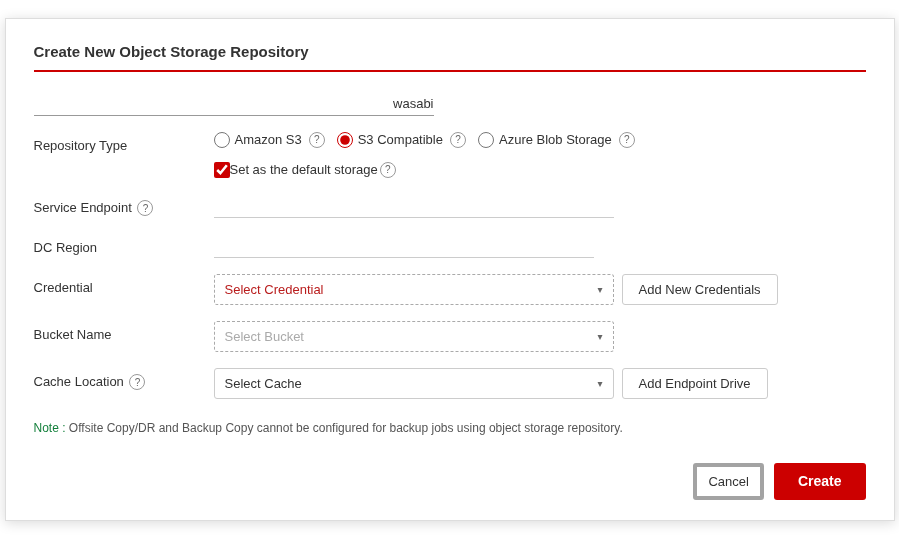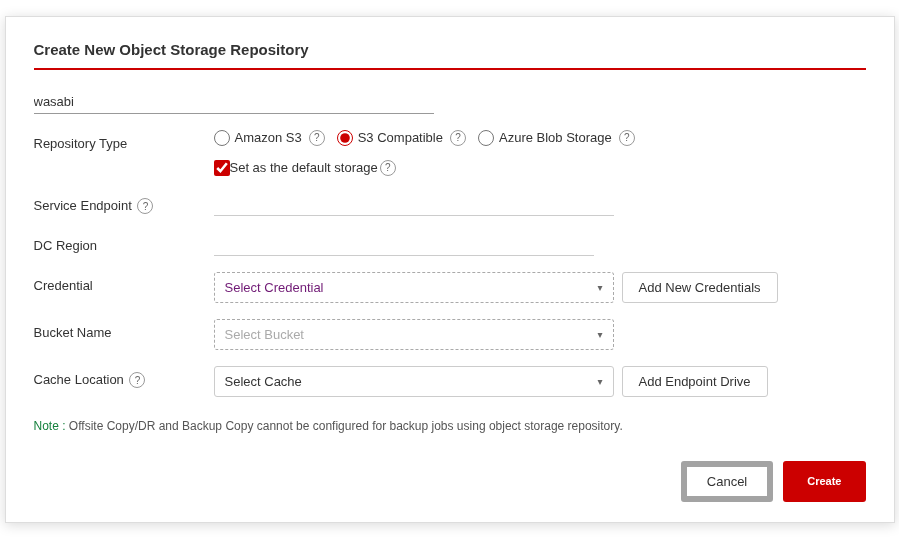--- a/index.html
+++ b/index.html
@@ -51,20 +51,21 @@
     }
     .text-input {
       width: 400px;
       border: none;
       border-bottom: 1px solid #999;
       outline: none;
       font-size: 13px;
       padding: 4px 0;
       color: #333;
       background: transparent;
+      text-align: right;
     }
     .radio-group {
       display: flex;
       align-items: center;
       gap: 12px;
       flex-wrap: wrap;
     }
     .radio-label {
       display: flex;
       align-items: center;
@@ -160,33 +161,33 @@
       color: #15803d;
     }
     .footer-btns {
       display: flex;
       justify-content: flex-end;
       gap: 10px;
       padding-top: 8px;
     }
     .btn-cancel {
       background: #fff;
-      border: 6px solid #a3a3a3;
-      border-radius: 3px;
-      padding: 7px 20px;
+      border: 4px solid #a3a3a3;
+      border-radius: 3px;
+      padding: 7px 11px;
       font-size: 13px;
       color: #333;
       cursor: pointer;
     }
     .btn-create {
       background: #cc0000;
       border: none;
       border-radius: 3px;
       padding: 7px 24px;
-      font-size: 11px;
+      font-size: 14px;
       color: #fff;
       cursor: pointer;
       font-weight: bold;
     }
     .dc-region-input {
       width: 380px;
       border: none;
       border-bottom: 1px solid #ccc;
       outline: none;
       font-size: 13px;
@@ -270,21 +271,21 @@
     <div class="form-label">DC Region</div>
     <div class="form-content">
       <input class="dc-region-input" type="text" value="" style="">
     </div>
   </div>
 
   <div class="form-row">
     <div class="form-label">Credential</div>
     <div class="form-content">
       <div class="select-dropdown">
-        <span style="color:#701a75;">Select Credential</span>
+        <span style="color:#b91c1c;">Select Credential</span>
         <span class="chevron-down">▾</span>
         <select>
           <option value="" disabled="" selected=""></option>
         </select>
       </div>
       <button class="btn-secondary">Add New Credentials</button>
     </div>
   </div>
 
   <div class="form-row">

